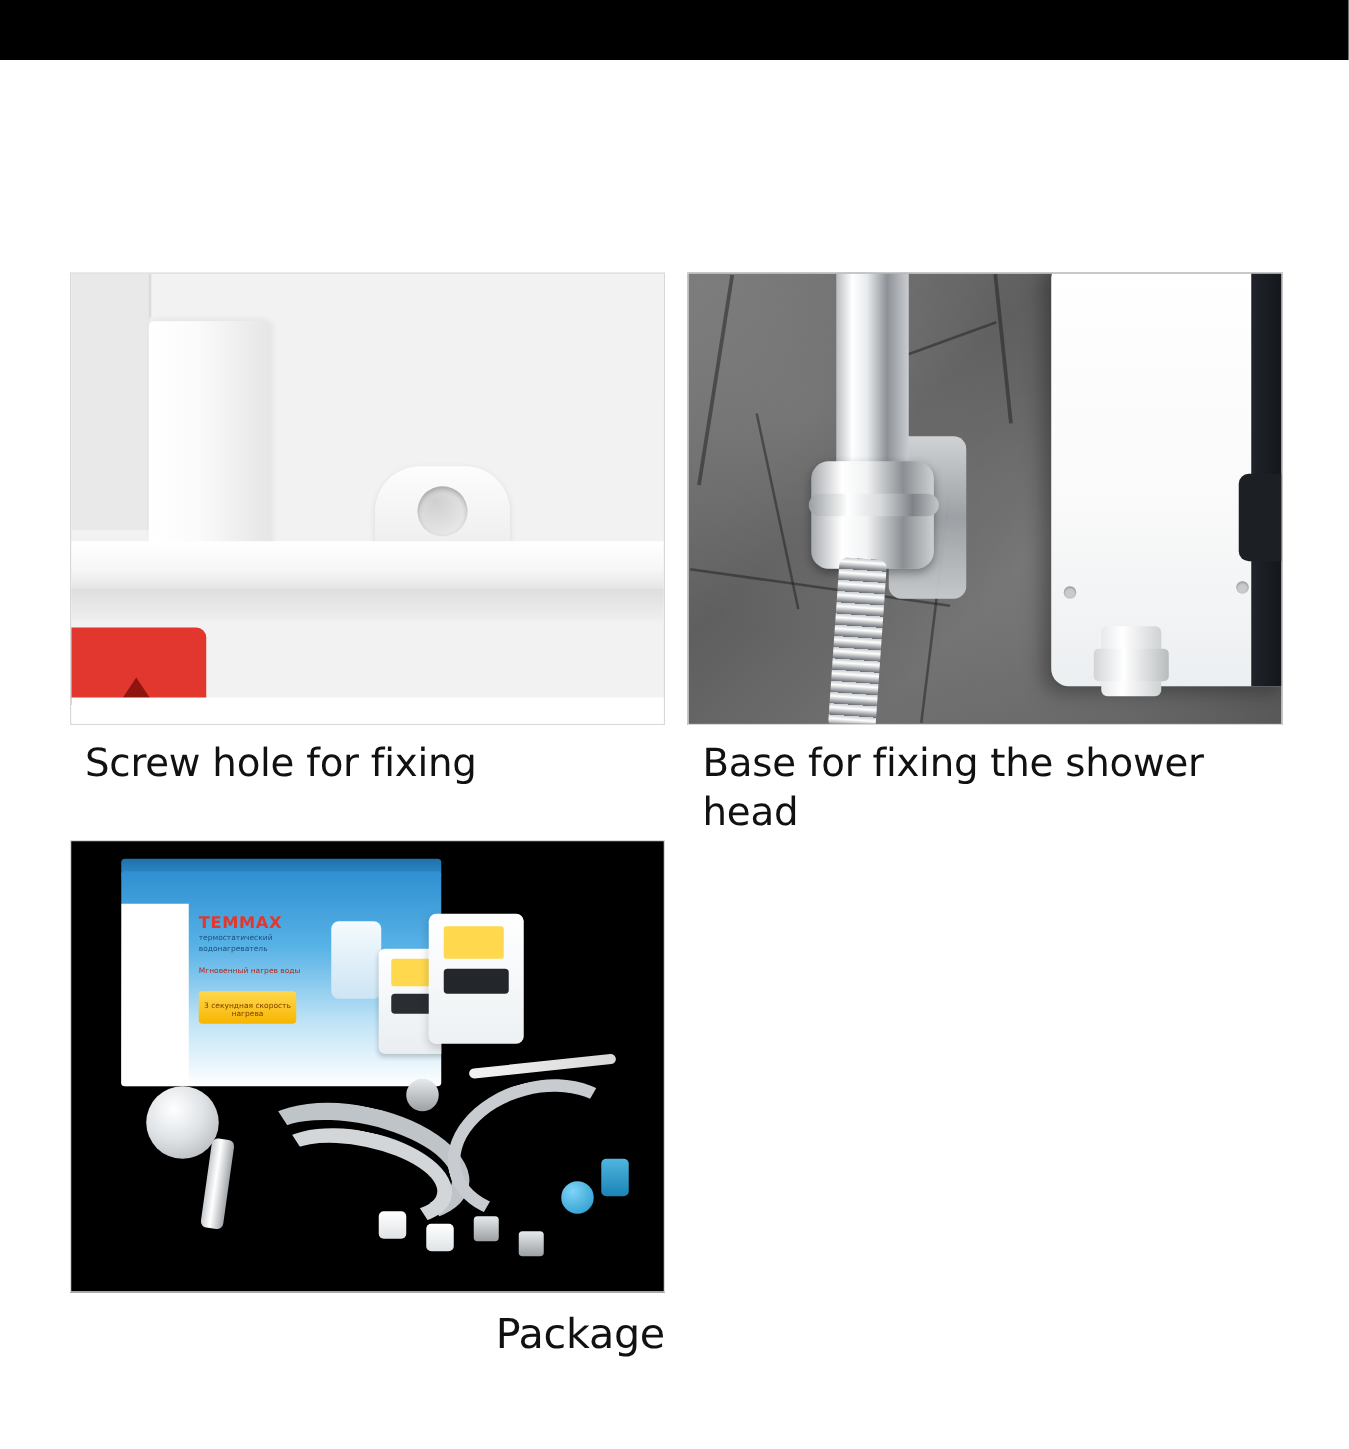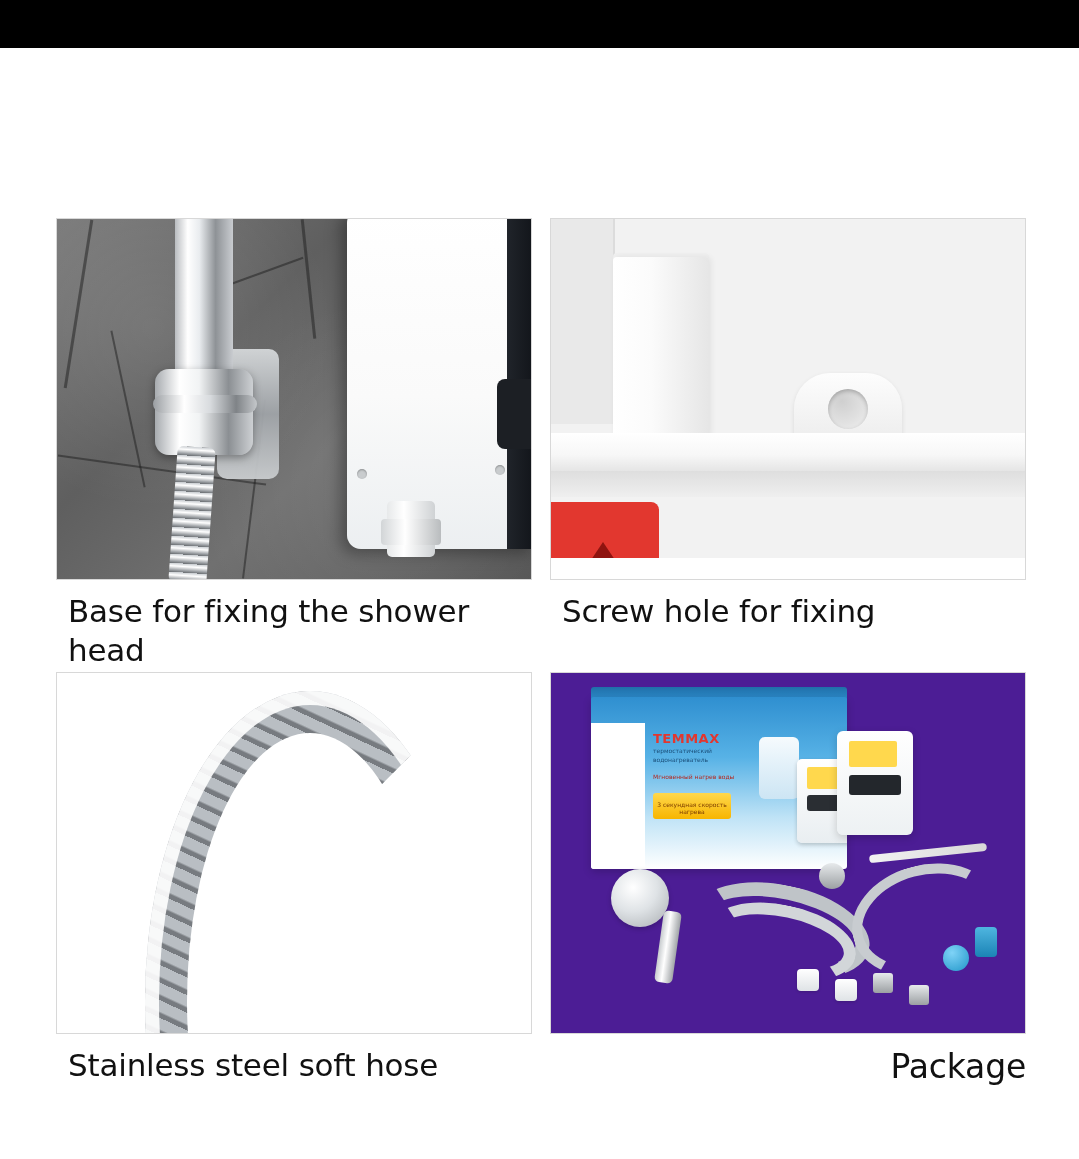--- a/index.html
+++ b/index.html
@@ -238,21 +238,21 @@
     left: 88px; top: 18px;
     width: 330px; height: 620px;
     border: 14px solid transparent;
     border-top-color: rgba(255,255,255,0.9);
     border-left-color: rgba(255,255,255,0.9);
     border-radius: 50%;
     box-sizing: border-box;
   }
 
   
-  .p4 { background: #4c1d95; }
+  .p4 { background: #000000; }
   .p4 .box {
     position: absolute; left: 40px; top: 24px; width: 256px; height: 172px;
     background: linear-gradient(180deg,#2f8fd0 0%,#57b2e6 35%,#bfe3f6 70%,#ffffff 100%);
     border-radius: 3px;
     box-shadow: 0 3px 8px rgba(0,0,0,0.18);
     overflow: hidden;
   }
   .p4 .box-top {
     position: absolute; left: 40px; top: 14px; width: 256px; height: 14px;
     background: linear-gradient(180deg,#1f6fa8 0%,#2f8fd0 100%);
@@ -383,20 +383,38 @@
 </head>
 <body>
 
 <div class="page">
 
   <div class="top-bar"></div>
 
   <div class="grid">
 
     <div class="row">
+
+      <div class="cell">
+        <div class="photo p1">
+          <div class="wall"></div>
+          <div class="panel-edge"></div>
+          <div class="cyl-top"></div>
+          <div class="cyl"></div>
+          <div class="tab"></div>
+          <div class="hole"></div>
+          <div class="shelf"></div>
+          <div class="shelf-shadow"></div>
+          <div class="red-label"></div>
+          <div class="white-strip"></div>
+        </div>
+        <div class="caption-block">
+          <div class="caption">Screw hole for fixing</div>
+        </div>
+      </div>
 
       <div class="cell">
         <div class="photo p2">
           <div class="stone"></div>
           <div class="crack c1"></div>
           <div class="crack c2"></div>
           <div class="crack c3"></div>
           <div class="crack c4"></div>
           <div class="crack c5"></div>
           <div class="crack c6"></div>
@@ -411,54 +429,24 @@
           <div class="fitting"></div>
           <div class="fitting-nut"></div>
           <div class="screwdot" style="left:300px; top:250px;"></div>
           <div class="screwdot" style="left:438px; top:246px;"></div>
         </div>
         <div class="caption-block">
           <div class="caption">Base for fixing the shower head</div>
         </div>
       </div>
 
-      <div class="cell">
-        <div class="photo p1">
-          <div class="wall"></div>
-          <div class="panel-edge"></div>
-          <div class="cyl-top"></div>
-          <div class="cyl"></div>
-          <div class="tab"></div>
-          <div class="hole"></div>
-          <div class="shelf"></div>
-          <div class="shelf-shadow"></div>
-          <div class="red-label"></div>
-          <div class="white-strip"></div>
-        </div>
-        <div class="caption-block">
-          <div class="caption">Screw hole for fixing</div>
-        </div>
-      </div>
-
     </div>
 
     <div class="row">
 
-      <div class="cell">
-        <div class="photo p3">
-          <div class="hosewrap">
-            <div class="arc"></div>
-            <div class="ribs"></div>
-            <div class="gloss-core"></div>
-          </div>
-        </div>
-        <div class="caption-block">
-          <div class="caption">Stainless steel soft hose</div>
-        </div>
-      </div>
 
       <div class="cell">
         <div class="photo p4">
           <div class="box-top"></div>
           <div class="box">
             <div class="box-white-left"></div>
             <div class="brand">TEMMAX</div>
             <div class="subtxt">термостатический
 водонагреватель</div>
             <div class="redtxt">Мгновенный нагрев воды</div>

